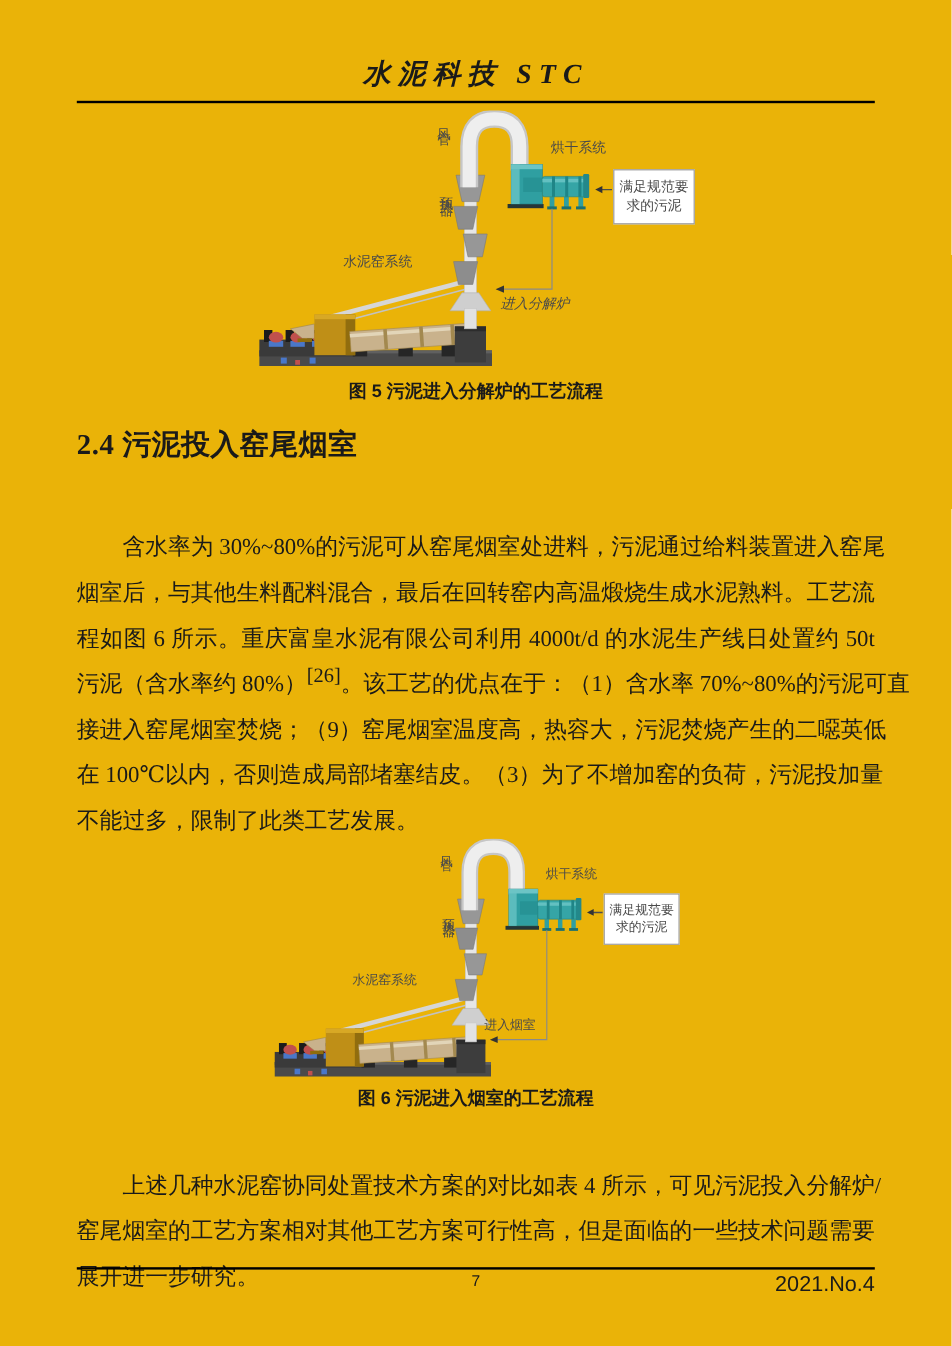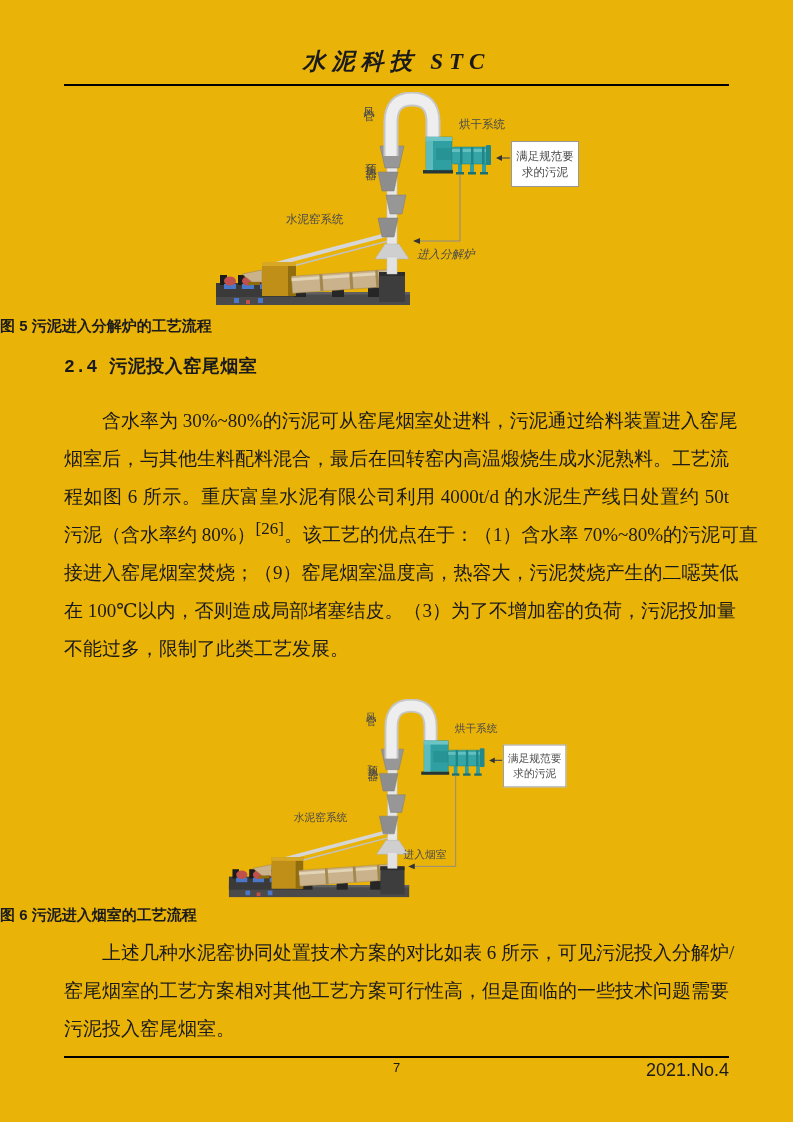--- a/index.html
+++ b/index.html
@@ -21,29 +21,29 @@
   .vlabel{writing-mode:vertical-rl;text-orientation:upright;letter-spacing:3px;}
   .lbl-duct{left:146px;top:6px;}
   .lbl-preheater{left:148px;top:62px;}
   .lbl-kiln-system{left:70px;top:120px;}
   .lbl-drying{left:243px;top:25px;}
   .lbl-sludge{left:295px;top:49px;width:58px;border:1px solid #999;background:#fff;
         padding:6px 4px;text-align:center;line-height:16px;}
   .fig5 .lbl-entry{left:201px;top:155px;font-style:italic;}
   .fig6 .lbl-entry{left:188px;top:160px;}
   
-  .caption{position:absolute;left:0;right:0;font-weight:bold;
+  .caption{position:absolute;left:0;right:0;text-align:center;font-weight:bold;
         font-size:15px;font-family:"Liberation Sans","DejaVu Sans",sans-serif;}
   .caption5{top:317px;}
   .caption6{top:906px;}
   
-  .sec-heading{position:absolute;left:64px;top:354px;font-size:18px;font-weight:bold;
-        font-family:Liberation Mono, monospace;letter-spacing:.5px;text-align:center;}
-  
-  .para{position:absolute;left:64px;width:665px;font-size:19px;}
+  .sec-heading{position:absolute;left:64px;top:354px;font-size:24px;font-weight:bold;
+        font-family:Liberation Serif, serif;letter-spacing:.5px;text-align:center;}
+  
+  .para{position:absolute;left:64px;width:665px;font-size:19px;margin-top:36px;}
   .para1{top:402px;}
   .para2{top:934px;}
   .tline{height:38px;line-height:38px;text-align:justify;text-align-last:justify;
         white-space:nowrap;}
   .tline.plast{text-align-last:left;}
   .tline.first{text-indent:2em;}
   .tline sup{font-size:17px;line-height:0;vertical-align:super;}
   
   .footer-page-num{position:absolute;left:0;right:0;top:1060px;text-align:center;
         font-size:13px;font-family:"Liberation Sans","DejaVu Sans",sans-serif;}
@@ -203,22 +203,22 @@
     <div class="flabel vlabel lbl-duct">风管</div>
     <div class="flabel vlabel lbl-preheater">预热器</div>
     <div class="flabel lbl-kiln-system">水泥窑系统</div>
     <div class="flabel lbl-drying">烘干系统</div>
     <div class="flabel lbl-sludge">满足规范要求的污泥</div>
     <div class="flabel lbl-entry">进入烟室</div>
   </div>
   <div class="caption caption6">图 6 污泥进入烟室的工艺流程</div>
 
   <div class="para para2">
-      <div class="tline first"><span>上述几种水泥窑协同处置技术方案的对比如表 6 所示，可见污泥投入分解炉/</span></div>
+      <div class="tline first"><span>上述几种水泥窑协同处置技术方案的对比如表 4 所示，可见污泥投入分解炉/</span></div>
       <div class="tline"><span>窑尾烟室的工艺方案相对其他工艺方案可行性高，但是面临的一些技术问题需要</span></div>
-      <div class="tline plast"><span>污泥投入窑尾烟室。</span></div>
+      <div class="tline plast"><span>展开进一步研究。</span></div>
     </div>
 
   <div class="rule rule-bottom"></div>
   <div class="footer-page-num">7</div>
   <div class="footer-issue">2021.No.4</div>
 
 </div>
 
 </body></html>

